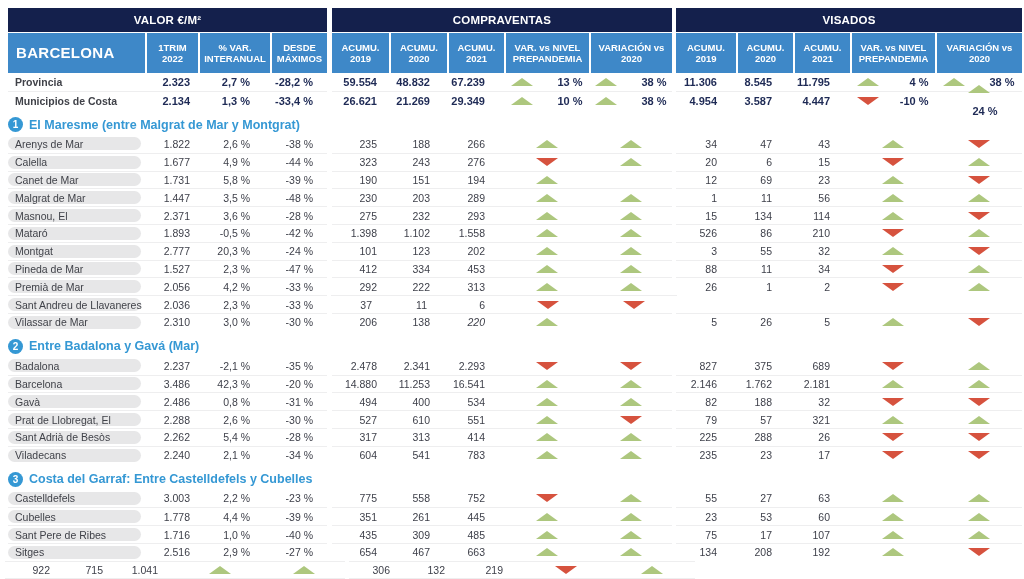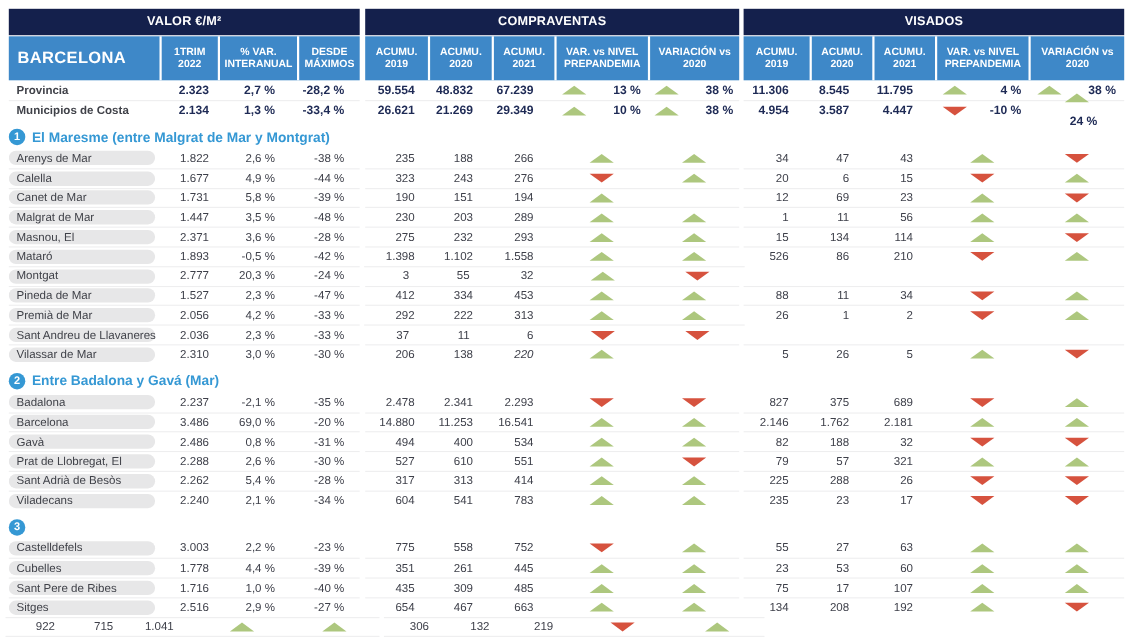--- a/index.html
+++ b/index.html
@@ -351,20 +351,31 @@
         <div class="g g1 line">
           <div class="cell namecell" style="width: 137px;">
             <span class="pill">
               <span class="nametext">Montgat</span>
             </span>
           </div>
           <div class="cell num" style="width: 53px; padding-right: 8px;">2.777</div>
           <div class="cell num" style="width: 72px; padding-right: 20px;">20,3 %</div>
           <div class="cell num" style="width: 57px; padding-right: 14px;">-24 %</div>
         </div>
+        <div class="g g2 line">
+          <div class="cell num" style="width: 57px; padding-right: 12px;">101</div>
+          <div class="cell num" style="width: 58px; padding-right: 17px;">123</div>
+          <div class="cell num" style="width: 57px; padding-right: 19px;">202</div>
+          <div class="cell ind" style="width: 85px;">
+            <span class="tri tu"></span>
+          </div>
+          <div class="cell ind" style="width: 83px;">
+            <span class="tri tu"></span>
+          </div>
+        </div>
         <div class="g g3 line">
           <div class="cell num" style="width: 60px; padding-right: 19px;">3</div>
           <div class="cell num" style="width: 57px; padding-right: 21px;">55</div>
           <div class="cell num" style="width: 57px; padding-right: 20px;">32</div>
           <div class="cell ind" style="width: 85px;">
             <span class="tri tu"></span>
           </div>
           <div class="cell ind" style="width: 87px;">
             <span class="tri td"></span>
           </div>
@@ -532,21 +543,21 @@
         </div>
       </div>
       <div class="r">
         <div class="g g1 line">
           <div class="cell namecell" style="width: 137px;">
             <span class="pill">
               <span class="nametext">Barcelona</span>
             </span>
           </div>
           <div class="cell num" style="width: 53px; padding-right: 8px; text-align: right;">3.486</div>
-          <div class="cell num" style="width: 72px; padding-right: 20px;">69,0 %</div>
+          <div class="cell num" style="width: 72px; padding-right: 20px;">42,3 %</div>
           <div class="cell num" style="width: 57px; padding-right: 14px;">-20 %</div>
         </div>
         <div class="g g2 line">
           <div class="cell num" style="width: 57px; padding-right: 12px;">14.880</div>
           <div class="cell num" style="width: 58px; padding-right: 17px;">11.253</div>
           <div class="cell num" style="width: 57px; padding-right: 19px;">16.541</div>
           <div class="cell ind" style="width: 85px;">
             <span class="tri tu"></span>
           </div>
           <div class="cell ind" style="width: 83px;">
@@ -696,20 +707,21 @@
           <div class="cell ind" style="width: 85px;">
             <span class="tri td"></span>
           </div>
           <div class="cell ind" style="width: 87px;">
             <span class="tri td"></span>
           </div>
         </div>
       </div>
       <div class="sechead">
         <span class="badge">3</span>
+        <span class="sectitle">Costa del Garraf: Entre Castelldefels y Cubelles</span>
       </div>
       <div class="r first">
         <div class="g g1 line">
           <div class="cell namecell" style="width: 137px;">
             <span class="pill">
               <span class="nametext">Castelldefels</span>
             </span>
           </div>
           <div class="cell num" style="width: 53px; padding-right: 8px;">3.003</div>
           <div class="cell num" style="width: 72px; padding-right: 20px;">2,2 %</div>

